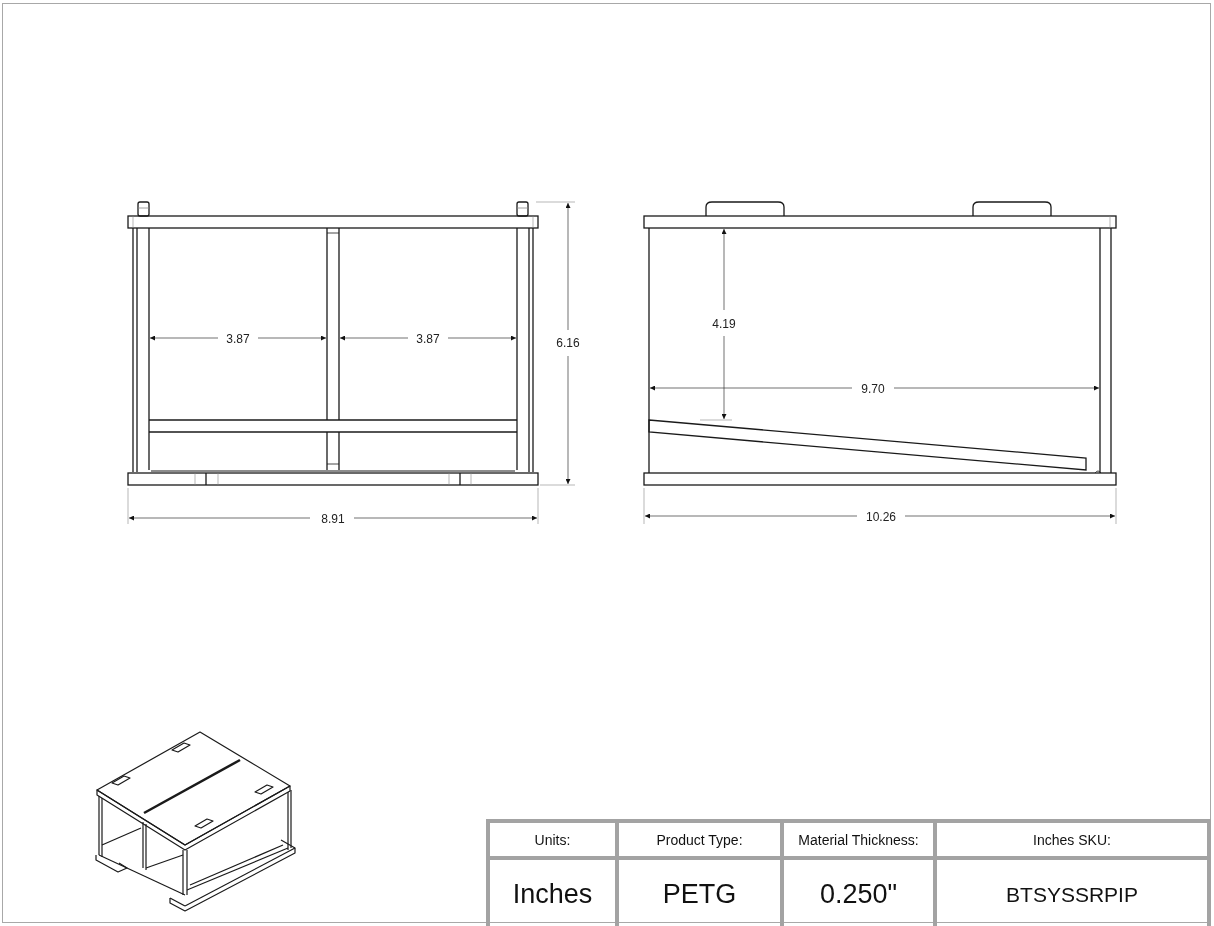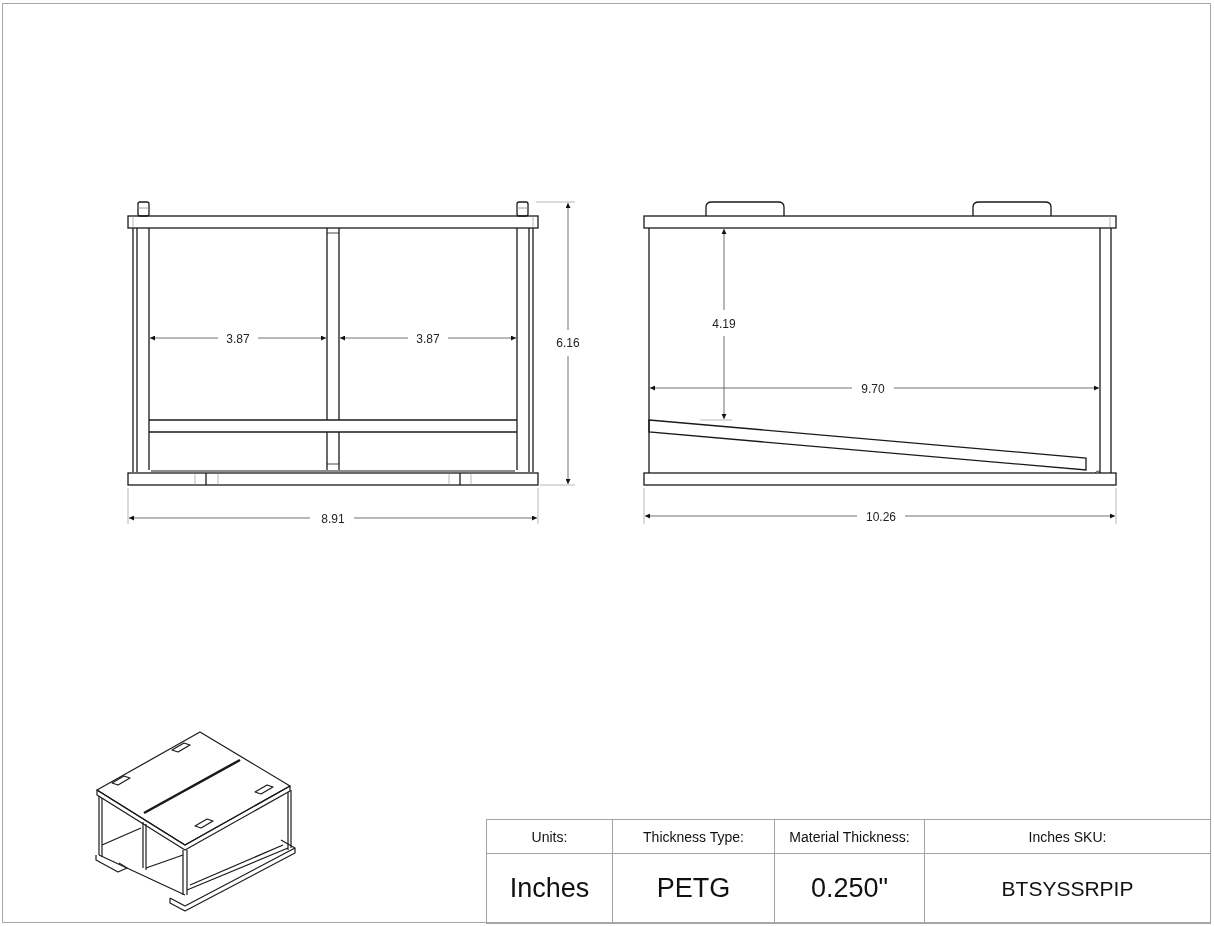--- a/index.html
+++ b/index.html
@@ -1,21 +1,21 @@
 <!DOCTYPE html>
 <html><head>
   <meta charset="utf-8">
   <style>
     html, body { margin: 0; padding: 0; background: #ffffff; }
     body { width: 1214px; height: 926px; position: relative; overflow: hidden; font-family: "Liberation Sans", sans-serif; }
     .sheet { position: absolute; left: 2px; top: 3px; width: 1209px; height: 920px; border: 1px solid #a8a8a8; box-sizing: border-box; }
     svg.drawing { position: absolute; left: 0; top: 0; width: 1214px; height: 926px; }
     .dim-text { font-family: "Liberation Sans", sans-serif; font-size: 12px; fill: #222; }
     .title-block { position: absolute; left: 486px; top: 819px; width: 725px; height: 104px; border-collapse: collapse; }
-    .title-block td { border: 1px solid #a3a3a3; text-align: center; color: #111; padding: 0; }
+    .title-block td { border: 4px solid #a3a3a3; text-align: center; color: #111; padding: 0; }
     .tb-label { height: 33px; font-size: 14px; }
     .tb-value { height: 69px; font-size: 27px; }
     .tb-value.sku { font-size: 21px; }
   </style>
 </head>
 <body>
 
 <div class="sheet"></div>
 
 <svg class="drawing" viewBox="0 0 1214 926" xmlns="http://www.w3.org/2000/svg">
@@ -158,21 +158,21 @@
     <path d="M170,898 l0,5 l15,8 l110,-58 l0,-5 l-14,-8"></path>
     <line x1="170" y1="898" x2="185" y2="906"></line>
     <line x1="185" y1="906" x2="295" y2="848"></line>
   </g>
 </svg>
 
 <table class="title-block">
   <tbody>
       <tr>
     <td class="tb-label" style="width:125px">Units:</td>
-    <td class="tb-label" style="width:161px">Thickness Type:</td>
+    <td class="tb-label" style="width:161px">Product Type:</td>
     <td class="tb-label" style="width:149px">Material Thickness:</td>
     <td class="tb-label">Inches SKU:</td>
   </tr>
   <tr>
     <td class="tb-value">Inches</td>
     <td class="tb-value">PETG</td>
     <td class="tb-value">0.250"</td>
     <td class="tb-value sku">BTSYSSRPIP</td>
   </tr>
 </tbody>

